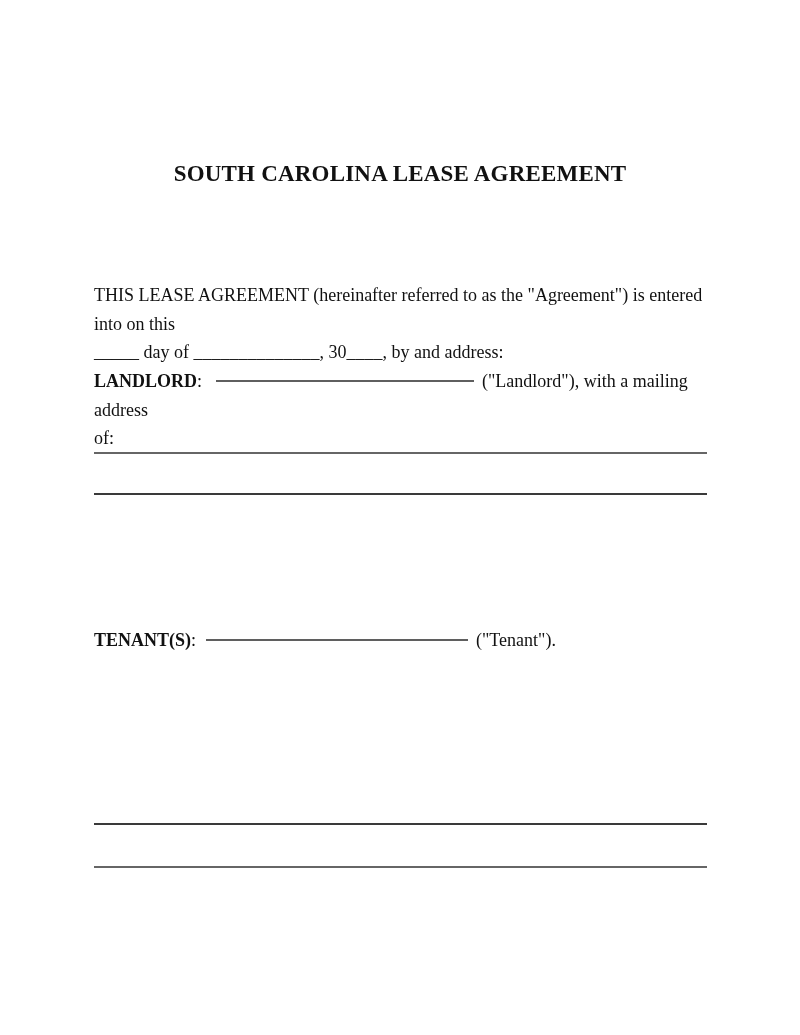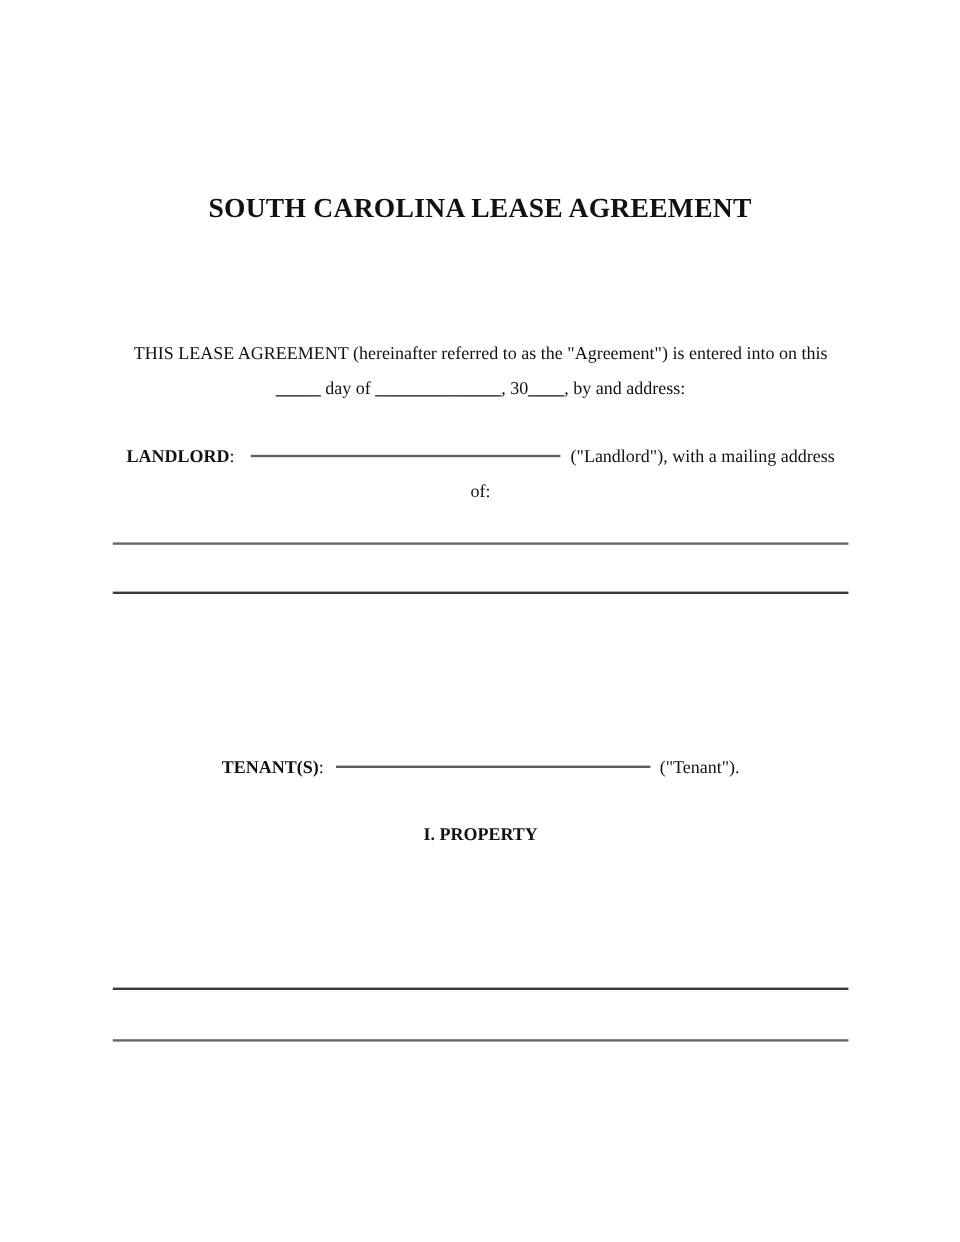--- a/index.html
+++ b/index.html
@@ -32,37 +32,37 @@
     font-weight: bold;
     letter-spacing: 0.2px;
     line-height: 1.2;
   }
 
   
   .block {
     position: absolute;
     left: 94px;
     width: 613px;
-    font-size: 15px;
+    font-size: 18px;
     line-height: 28.5px;
-    text-align: center;
+    text-align: left;
   }
 
   .b-intro   { top: 281px; }
   .b-landlord{ top: 367px; }
   .b-and     { top: 570px; }
   .b-tenant  { top: 626px; }
   .b-heading { top: 682px; font-weight: bold; }
   .b-property{ top: 738px; }
 
   .strong { font-weight: bold; margin-top: 32px; }
 
   
   .ublank {
-    font-weight: bold;
+    font-weight: normal;
     letter-spacing: 0;
     white-space: pre;
   }
 
   
   .inline-rule {
     display: inline-block;
     vertical-align: 0.28em;
     height: 0;
     border-top: 2px solid #5f5f5f;
@@ -103,21 +103,18 @@
   </div>
 
   <div class="fullrule mid r1"></div>
   <div class="fullrule dark r2"></div>
 
 
   <div class="block b-tenant">
     <span class="strong">TENANT(S)</span><span>:</span><span class="inline-rule rule-tenant"></span><span>("Tenant").</span>
   </div>
 
-  <div class="block b-heading">
-    <span>I. PROPERTY</span>
-  </div>
 
 
   <div class="fullrule dark r3"></div>
   <div class="fullrule mid  r4"></div>
 
 </div>
 
 </body></html>

